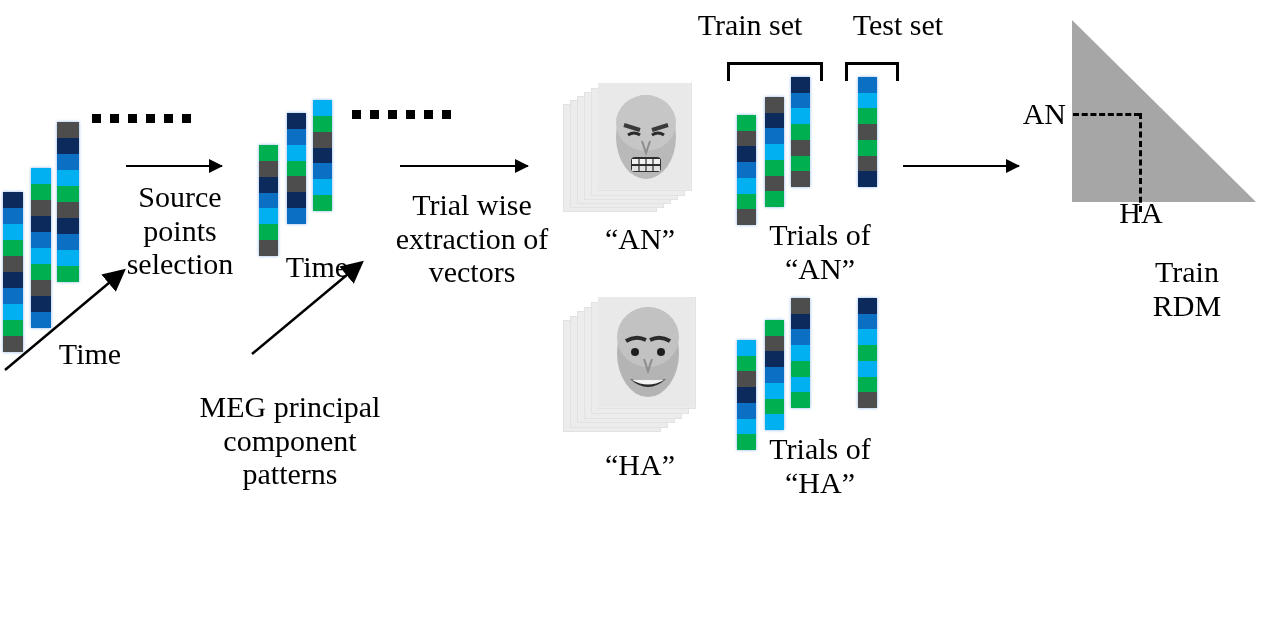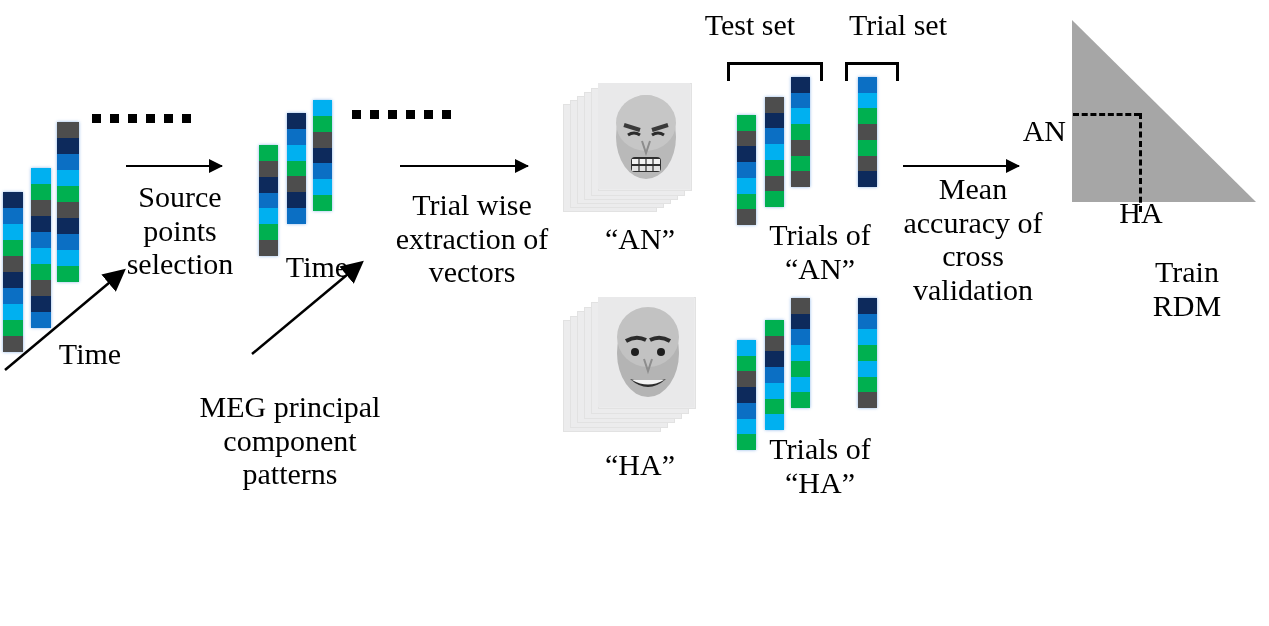--- a/index.html
+++ b/index.html
@@ -192,22 +192,22 @@
       <path d="M72,44 q-10,-6 -20,-1" stroke="#2b2b2b" stroke-width="4" fill="none"></path>
       <circle cx="37" cy="55" r="4" fill="#1e1e1e"></circle>
       <circle cx="63" cy="55" r="4" fill="#1e1e1e"></circle>
       <path d="M46,62 L50,74 L54,62" stroke="#8d8d8d" stroke-width="2" fill="none"></path>
       <path d="M32,82 q18,16 36,0 q-18,6 -36,0 z" fill="#2b2b2b"></path>
       <path d="M34,83 q16,9 32,0 z" fill="#f4f4f4"></path>
     </svg>
   </div>
   <div class="lbl" style="left:575px;top:448px;width:130px;">“HA”</div>
 
-  <div class="lbl" style="left:675px;top:8px;width:150px;">Test set</div>
-  <div class="lbl" style="left:838px;top:8px;width:120px;">Trial set</div>
+  <div class="lbl" style="left:675px;top:8px;width:150px;">Train set</div>
+  <div class="lbl" style="left:838px;top:8px;width:120px;">Test set</div>
 
   <div class="bracket" style="left:727px;top:62px;width:90px;"></div>
   <div class="bracket" style="left:845px;top:62px;width:48px;"></div>
 
   <div id="train-an-bars">
       <div class="bar" style="left: 737px; top: 115px; width: 19px; height: 110px;">
         <div class="cell" style="height: 15.7143px; background: rgb(0, 176, 80);"></div>
         <div class="cell" style="height: 15.7143px; background: rgb(77, 77, 77);"></div>
         <div class="cell" style="height: 15.7143px; background: rgb(13, 42, 92);"></div>
         <div class="cell" style="height: 15.7143px; background: rgb(11, 111, 196);"></div>
@@ -288,28 +288,24 @@
         <div class="cell" style="height: 15.7143px; background: rgb(0, 176, 80);"></div>
         <div class="cell" style="height: 15.7143px; background: rgb(77, 77, 77);"></div>
       </div>
     </div>
 
   <div class="lbl" style="left:740px;top:432px;width:160px;">Trials of
 “HA”</div>
 
 
   <div class="arrow" style="left:903px;top:165px;width:116px;"></div>
-  <div class="lbl" style="left:898px;top:172px;width:150px;">Mean
-accuracy of
-cross
-validation</div>
 
   <svg class="tri" style="left:1068px;top:16px;" width="192" height="190">
     <polygon id="rdm-poly" points="4,4 4,186 188,186" fill="#a6a6a6"></polygon>
   </svg>
   <div class="dash-h" style="left:1073px;top:113px;width:67px;"></div>
   <div class="dash-v" style="left:1139px;top:113px;height:99px;"></div>
-  <div class="lbl" style="left:1004px;top:97px;width:62px;text-align:right;margin-top:17px;">AN</div>
+  <div class="lbl" style="left:1004px;top:97px;width:62px;text-align:right;">AN</div>
   <div class="lbl" style="left:1106px;top:196px;width:70px;">HA</div>
   <div class="lbl" style="left:1112px;top:255px;width:150px;">Train
 RDM</div>
 
 </div>
 
 </body></html>

